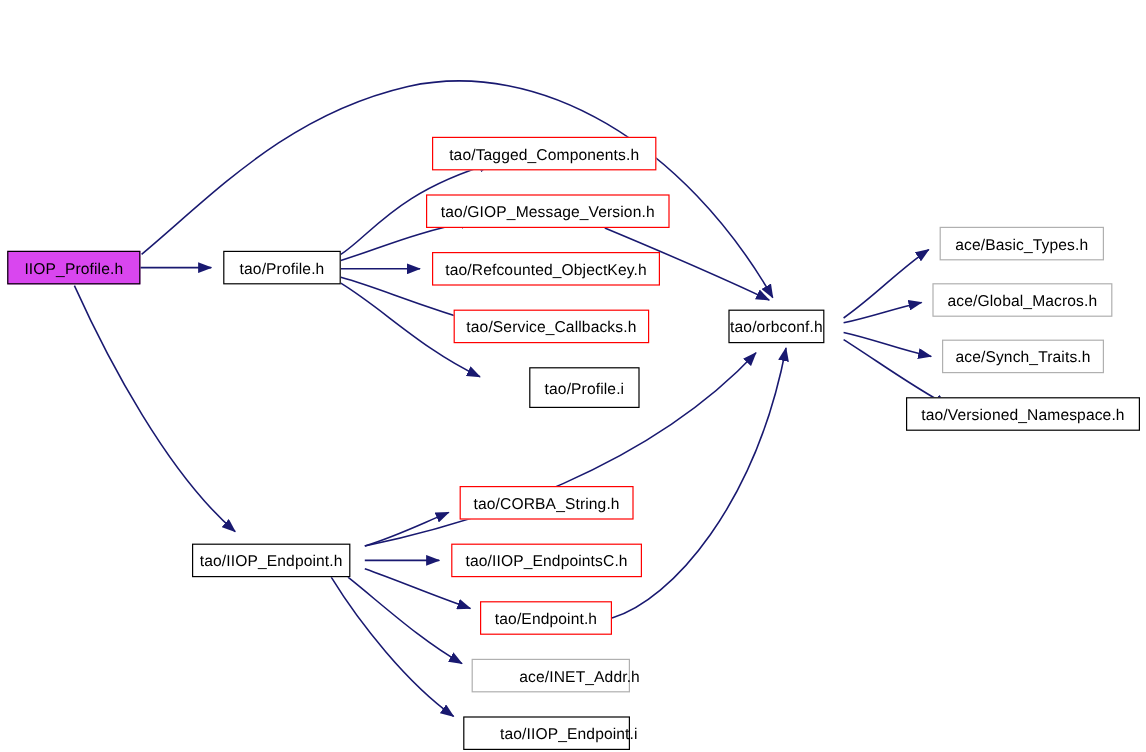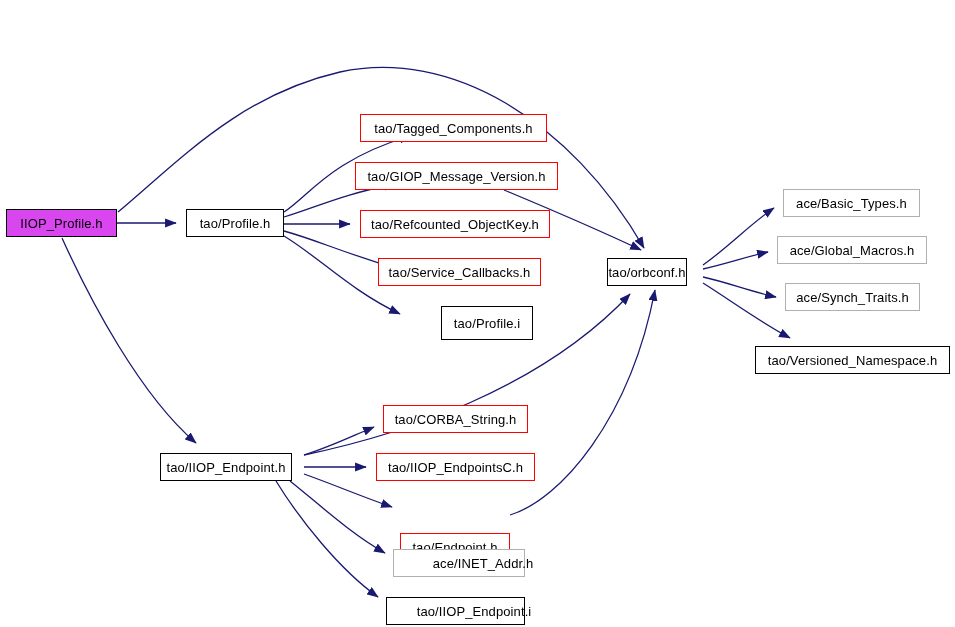--- a/index.html
+++ b/index.html
@@ -105,33 +105,33 @@
       </div>
       <div class="node gray" style="left: 783px; top: 189px; width: 137px; height: 28px;">
         <span class="label">ace/Basic_Types.h</span>
       </div>
       <div class="node gray" style="left: 777px; top: 236px; width: 150px; height: 28px;">
         <span class="label">ace/Global_Macros.h</span>
       </div>
       <div class="node gray" style="left: 785px; top: 283px; width: 135px; height: 28px;">
         <span class="label">ace/Synch_Traits.h</span>
       </div>
-      <div class="node black" style="left: 755px; top: 331px; width: 195px; height: 28px; margin-top: 15px;">
+      <div class="node black" style="left: 755px; top: 331px; width: 195px; height: 28px;">
         <span class="label">tao/Versioned_Namespace.h</span>
       </div>
       <div class="node black" style="left: 160px; top: 453px; width: 132px; height: 28px;">
         <span class="label">tao/IIOP_Endpoint.h</span>
       </div>
       <div class="node red" style="left: 383px; top: 405px; width: 145px; height: 28px;">
         <span class="label">tao/CORBA_String.h</span>
       </div>
       <div class="node red" style="left: 376px; top: 453px; width: 159px; height: 28px; align-items: center;">
         <span class="label">tao/IIOP_EndpointsC.h</span>
       </div>
-      <div class="node red" style="left: 400px; top: 501px; width: 110px; height: 28px; margin-top: 32px;">
+      <div class="node red" style="left: 400px; top: 501px; width: 110px; height: 28px;">
         <span class="label">tao/Endpoint.h</span>
       </div>
       <div class="node gray" style="left: 393px; top: 549px; width: 132px; height: 28px; padding-left: 48px;">
         <span class="label">ace/INET_Addr.h</span>
       </div>
       <div class="node black" style="left: 386px; top: 597px; width: 139px; height: 28px; padding-left: 37px;">
         <span class="label">tao/IIOP_Endpoint.i</span>
       </div>
     </div>
 

